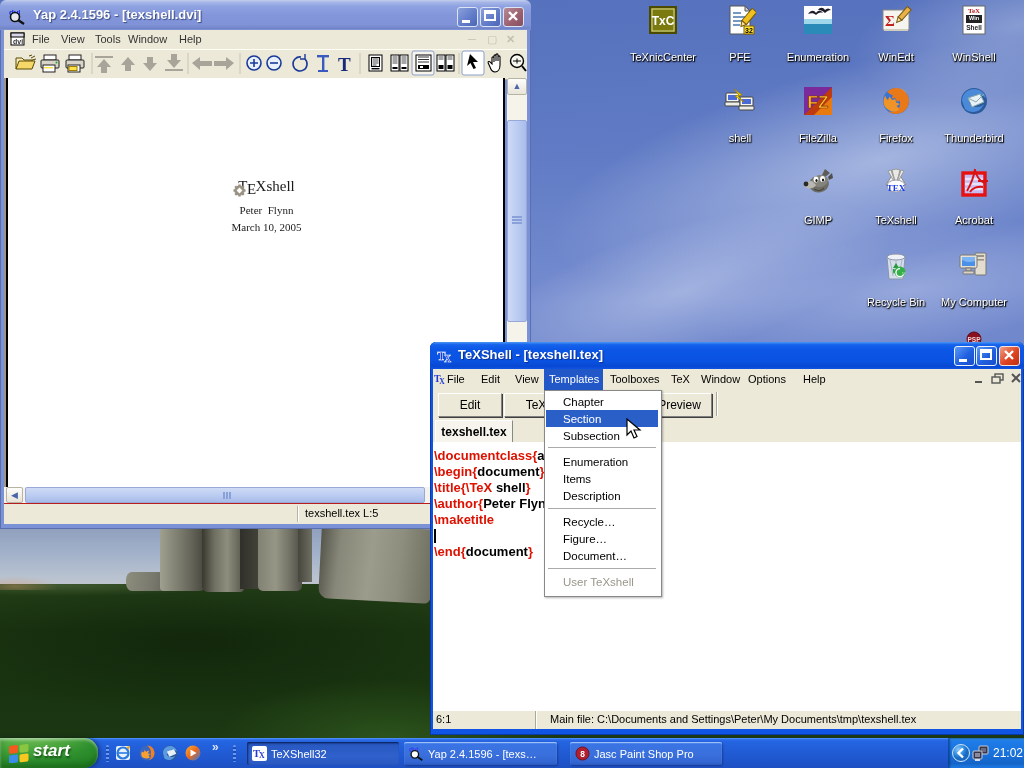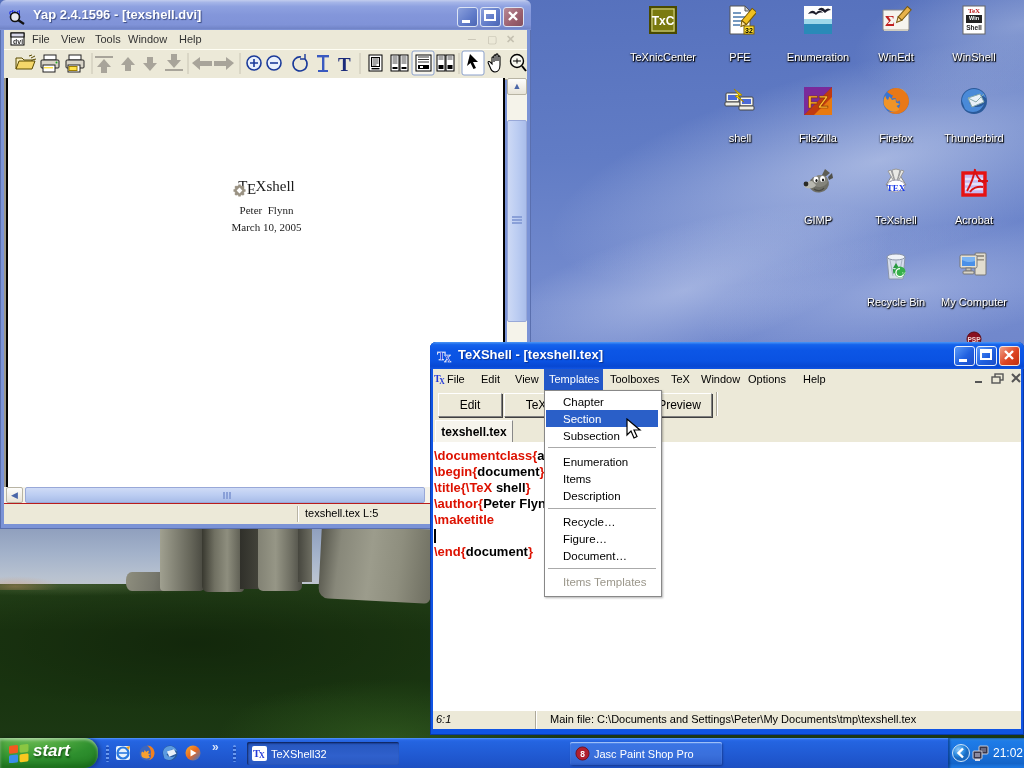--- a/index.html
+++ b/index.html
@@ -503,41 +503,41 @@
     <div class="abs" style="left:1px;top:5px;line-height:16px;">\documentclass{<span style="color:#000">artic</span></div>
     <div class="abs" style="left:1px;top:21px;line-height:16px;">\begin{<span style="color:#000">document</span>}</div>
     <div class="abs" style="left:1px;top:37px;line-height:16px;">\title{\TeX<span style="color:#000"> shell</span>}</div>
     <div class="abs" style="left:1px;top:53px;line-height:16px;">\author{<span style="color:#000">Peter Flynn</span>}</div>
     <div class="abs" style="left:1px;top:69px;line-height:16px;">\maketitle</div>
     <div class="abs" style="left:1px;top:86px;width:2px;height:14px;background:#000;"></div>
     <div class="abs" style="left:1px;top:101px;line-height:16px;">\end{<span style="color:#000">document</span>}</div>
   </div>
 
   <div class="abs" style="left:3px;top:369px;width:588px;height:18px;background:#ece9d8;font-size:11px;">
-    <div class="abs" style="left:3px;top:2px;font-style:italic;">6:1</div>
+    <div class="abs" style="left:3px;top:2px;">6:1</div>
     <div class="abs" style="left:102px;top:0px;width:1px;height:18px;background:#aca899;border-right:1px solid #fff;"></div>
     <div class="abs" style="left:108px;top:2px;padding-left:9px;">Main file: C:\Documents and Settings\Peter\My Documents\tmp\texshell.tex</div>
   </div>
 
   <div class="abs" style="left:114px;top:48px;width:116px;height:205px;background:#fff;
        border:1px solid #888;box-shadow:1px 1px 2px rgba(0,0,0,.3);z-index:30;font-size:11.5px;color:#000;">
     <div class="abs" style="left:18px;top:5px;">Chapter</div>
     <div class="abs" style="left:1px;top:19px;width:112px;height:17px;background:#2a5fc8;"></div>
     <div class="abs" style="left:18px;top:22px;color:#fff;">Section</div>
     <div class="abs" style="left:18px;top:39px;">Subsection</div>
     <div class="abs" style="left:3px;top:56px;width:108px;height:1px;background:#aaa;"></div>
     <div class="abs" style="left:18px;top:65px;">Enumeration</div>
     <div class="abs" style="left:18px;top:82px;">Items</div>
     <div class="abs" style="left:18px;top:99px;">Description</div>
     <div class="abs" style="left:3px;top:117px;width:108px;height:1px;background:#aaa;"></div>
     <div class="abs" style="left:18px;top:125px;">Recycle…</div>
     <div class="abs" style="left:18px;top:142px;text-align:right;">Figure…</div>
     <div class="abs" style="left:18px;top:159px;">Document…</div>
     <div class="abs" style="left:3px;top:177px;width:108px;height:1px;background:#aaa;"></div>
-    <div class="abs" style="left:18px;top:185px;color:#9a968a;">Items Templates</div>
+    <div class="abs" style="left:18px;top:185px;color:#9a968a;">User TeXshell</div>
   </div>
 
   <svg class="abs" style="left:196px;top:76px;z-index:40;" width="18" height="24" viewBox="0 0 18 24">
     <path d="M1 1v16l4-4 3 7 3-1.5-3-6.5h6z" fill="#fff" stroke="#000" stroke-width="1.2"></path>
   </svg>
 </div>
 <div class="abs" id="taskbar">
 
   <div class="abs" style="left:0;top:0;width:98px;height:30px;border-radius:0 14px 14px 0;
        background:radial-gradient(ellipse 120% 160% at 30% -20%,#7ec564 0%,#4ca73e 35%,#2e8f2e 60%,#1f7a1f 100%);
@@ -584,20 +584,28 @@
   <span class="abs" style="left:212px;top:2px;color:#d8e4f8;font-size:12px;font-weight:bold;">»</span>
   <div class="abs" style="left:233px;top:7px;width:3px;height:17px;background:repeating-linear-gradient(180deg,#6a9af0 0 2px,#1c4cb8 2px 4px);border-radius:2px;"></div>
 
   <div class="taskbtn" style="left:247px;width:152px;background:linear-gradient(180deg,#1a45a8,#2858c0 12%,#2f60cc 60%,#2a58c0 100%);box-shadow:inset 1px 1px 2px rgba(0,0,20,.6);">
     <svg width="15" height="15" viewBox="0 0 17 17" style="margin-right:4px;background:#fff;border-radius:2px;">
         <text x="1" y="12" font-size="12" font-weight="bold" fill="#2238d8" font-family="Liberation Serif">T</text>
         <text x="8" y="14" font-size="9" font-weight="bold" fill="#2238d8" font-family="Liberation Serif">X</text>
       </svg>
     TeXShell32
   </div>
+  <div class="taskbtn" style="left:404px;width:153px;background:linear-gradient(180deg,#5490f4,#3a74e4 10%,#3a70dc 55%,#3264d0 90%,#2a58c0 100%);box-shadow:inset 0 1px 1px rgba(255,255,255,.5),1px 1px 2px rgba(0,0,30,.3);">
+    <svg width="15" height="15" viewBox="0 0 18 18" style="margin-right:4px;">
+        <text x="0" y="7" font-size="8" font-weight="bold" fill="#3a3af0" font-family="Liberation Sans">dvi</text>
+        <circle cx="7" cy="10" r="4.5" fill="#fff" stroke="#111" stroke-width="1.6"></circle>
+        <line x1="10" y1="13" x2="16" y2="17" stroke="#111" stroke-width="2.2"></line>
+      </svg>
+    Yap 2.4.1596 - [texs…
+  </div>
   <div class="taskbtn" style="left:570px;width:152px;background:linear-gradient(180deg,#5490f4,#3a74e4 10%,#3a70dc 55%,#3264d0 90%,#2a58c0 100%);box-shadow:inset 0 1px 1px rgba(255,255,255,.5),1px 1px 2px rgba(0,0,30,.3);">
     <svg width="15" height="15" viewBox="0 0 16 16" style="margin-right:4px;">
         <circle cx="8" cy="8" r="7" fill="#b02030"></circle>
         <circle cx="8" cy="8" r="7" fill="none" stroke="#701020" stroke-width="1"></circle>
         <text x="8" y="12" font-size="9" font-weight="bold" fill="#fff" text-anchor="middle" font-family="Liberation Sans">8</text>
       </svg>
     Jasc Paint Shop Pro
   </div>
 
   <div class="abs" style="left:948px;top:0;width:76px;height:30px;

